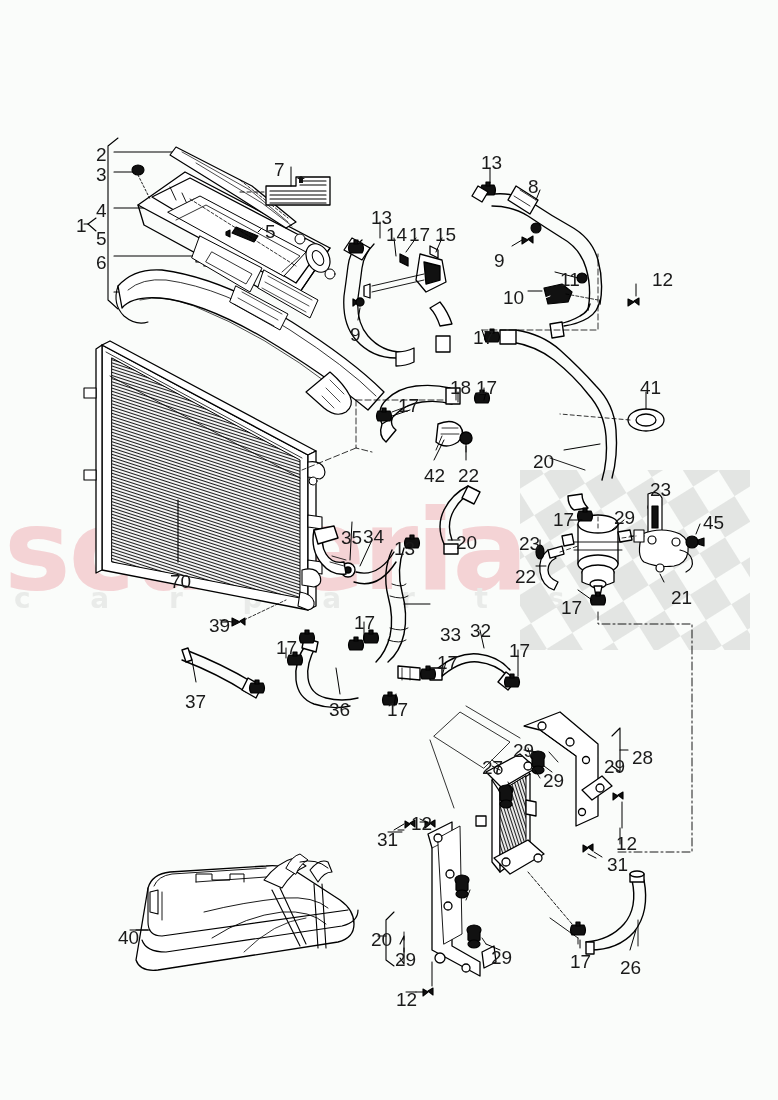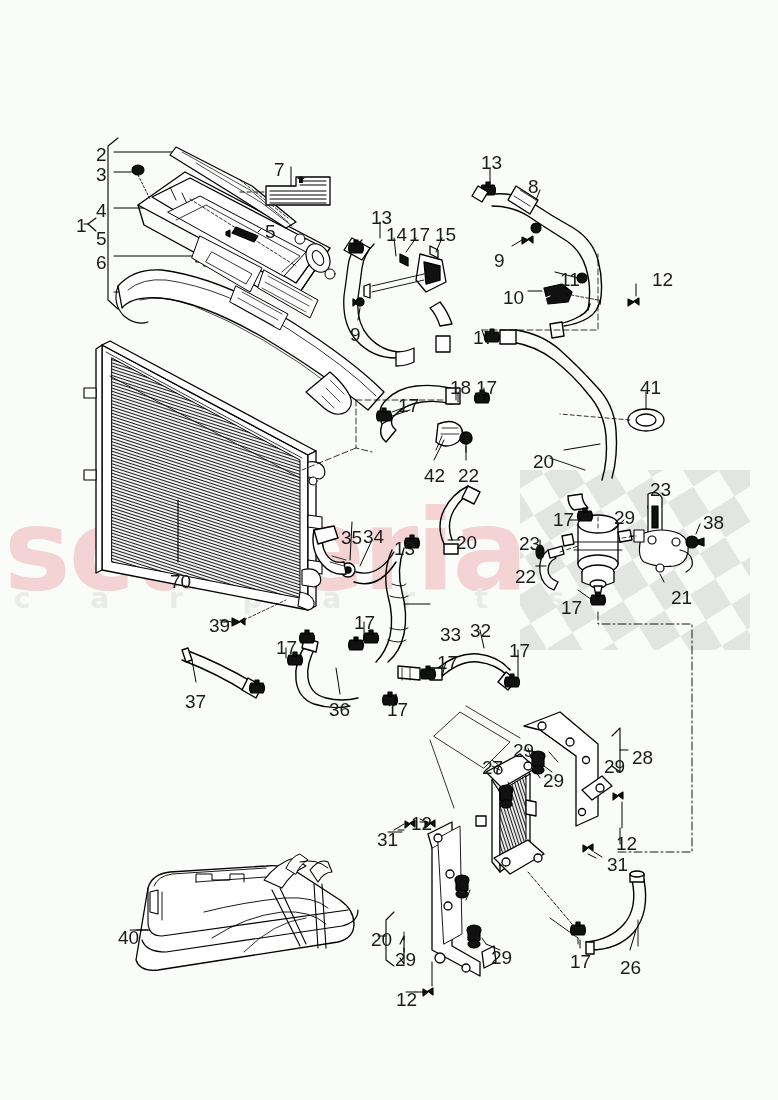--- a/index.html
+++ b/index.html
@@ -722,21 +722,21 @@
     <span class="lbl" style="left:398px;top:396px">17</span>
     <span class="lbl" style="left:450px;top:378px">18</span>
     <span class="lbl" style="left:476px;top:378px">17</span>
     <span class="lbl" style="left:424px;top:466px">42</span>
     <span class="lbl" style="left:458px;top:466px">22</span>
     <span class="lbl" style="left:640px;top:378px">41</span>
     <span class="lbl" style="left:533px;top:452px">20</span>
     <span class="lbl" style="left:553px;top:510px">17</span>
     <span class="lbl" style="left:614px;top:508px">29</span>
     <span class="lbl" style="left:650px;top:480px">23</span>
-    <span class="lbl" style="left:703px;top:513px">38</span>
+    <span class="lbl" style="left:703px;top:513px">45</span>
     <span class="lbl" style="left:671px;top:588px">21</span>
     <span class="lbl" style="left:519px;top:534px">23</span>
     <span class="lbl" style="left:515px;top:567px">22</span>
     <span class="lbl" style="left:561px;top:598px">17</span>
     <span class="lbl" style="left:341px;top:528px">35</span>
     <span class="lbl" style="left:363px;top:527px">34</span>
     <span class="lbl" style="left:394px;top:539px">13</span>
     <span class="lbl" style="left:456px;top:533px">20</span>
     <span class="lbl" style="left:440px;top:625px">33</span>
     <span class="lbl" style="left:170px;top:572px">70</span>

